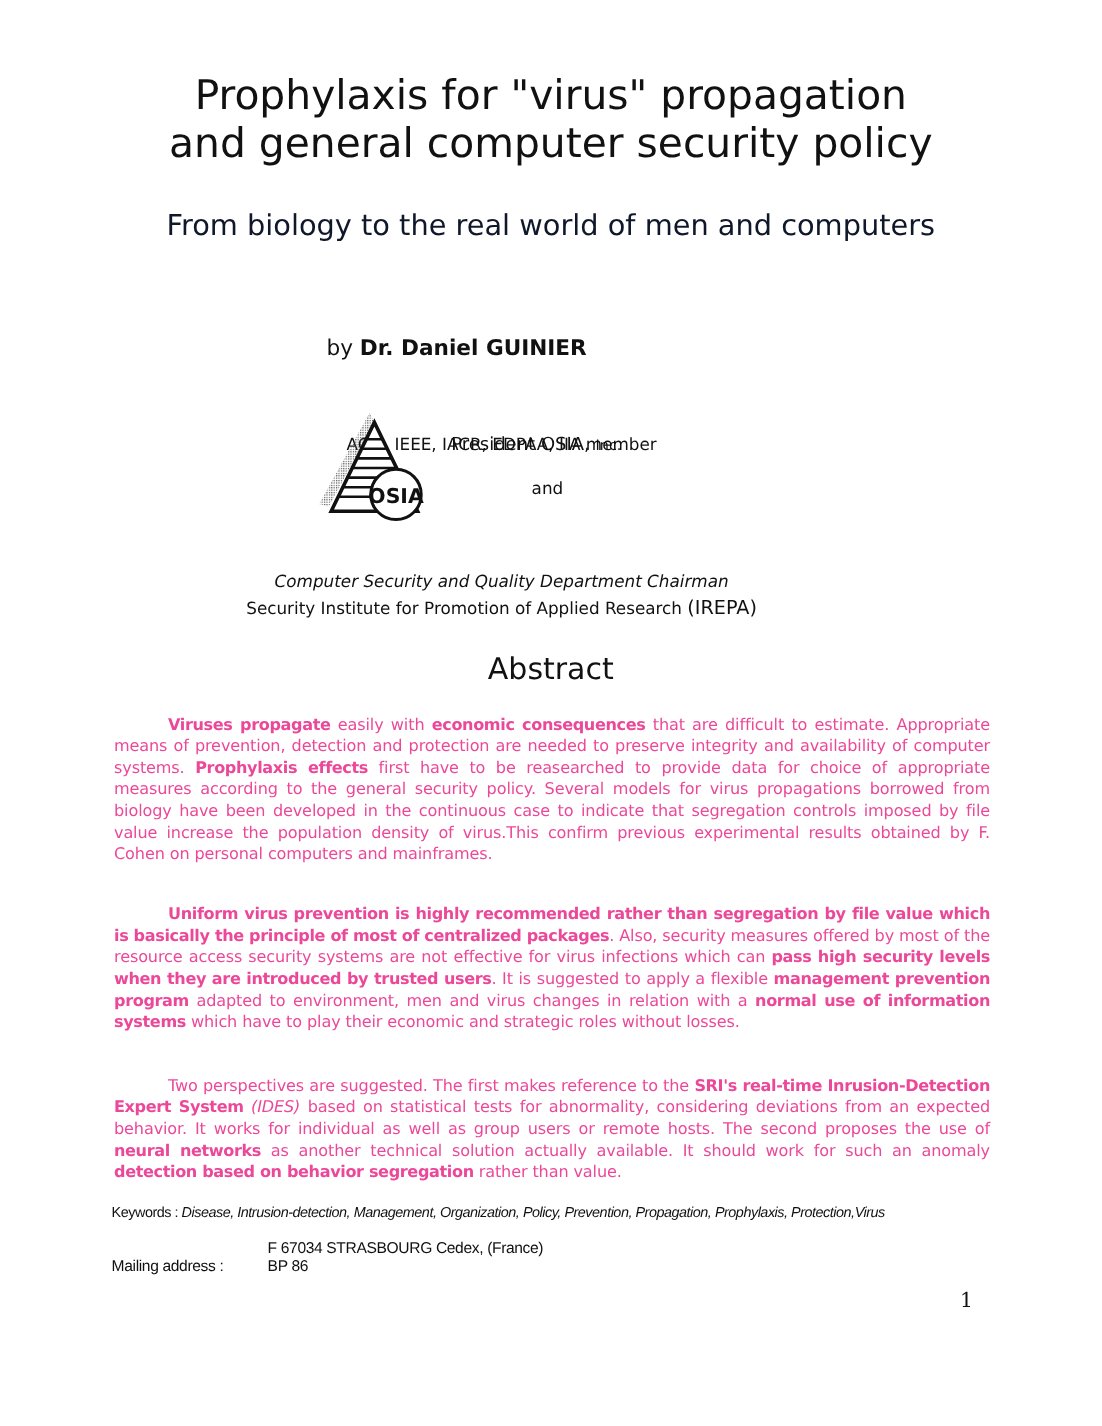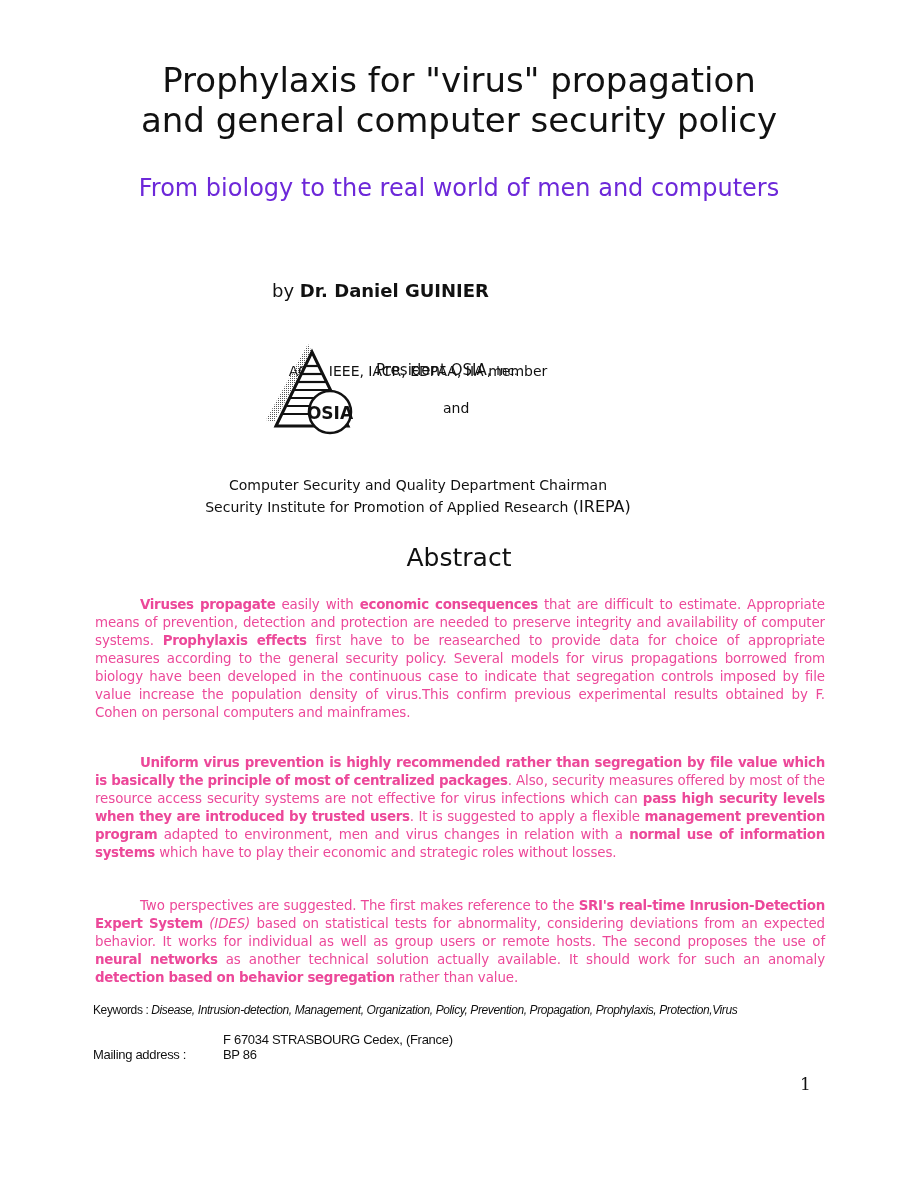--- a/index.html
+++ b/index.html
@@ -1,19 +1,19 @@
 <!DOCTYPE html>
 <html><head>
 <meta charset="utf-8">
 <style>
   html, body { margin: 0; padding: 0; background: #ffffff; }
   body { width: 918px; height: 1188px; position: relative; overflow: hidden; color: #111; font-family: "DejaVu Sans", sans-serif; }
   .abs { position: absolute; }
   .title { left: 0; width: 918px; text-align: center; font-size: 34px; font-weight: normal; letter-spacing: 0px; color: #111; line-height: 40px; }
-  .subtitle { left: 0; width: 918px; text-align: center; font-size: 24px; color: #6d28d9; }
+  .subtitle { left: 0; width: 918px; text-align: center; font-size: 24px; color: #0f172a; }
   .byline { left: 0; width: 761px; text-align: center; font-size: 18px; }
   .byline b { font-weight: bold; }
   .center-line { left: 0; width: 836px; text-align: center; font-size: 14px; margin-top: 40px; }
   .small-sm { font-size: 12px; }
   .abstract-head { left: 0; width: 918px; text-align: center; font-size: 25px; }
   .para { left: 95px; width: 730px; font-size: 13.4px; line-height: 18px; text-align: justify; color: #ec4899; letter-spacing: -0.1px; }
   .para .indent { display: inline-block; width: 45px; }
   .para b { font-weight: bold; letter-spacing: -0.3px; }
   .kw { left: 93px; font-family: "Liberation Sans", sans-serif; font-size: 12px; letter-spacing: -0.4px; white-space: nowrap; }
   .kw i { font-style: italic; }
@@ -62,21 +62,21 @@
   </svg>
 </div>
 
 <div class="abs" style="left:376px; top:361px; font-size:15px; white-space:nowrap;">
   <span>President OSIA,</span>
   <span class="small-sm">Inc.</span>
 </div>
 
 <div class="abs" style="left:443px; top:400px; font-size:14px;">and</div>
 
-<div class="abs center-line" style="top:437px;">Computer Security and Quality Department Chairman</div>
+<div class="abs center-line" style="top:437px;font-style:italic;">Computer Security and Quality Department Chairman</div>
 
 <div class="abs center-line" style="top:457px;">
   <span>Security Institute for Promotion of Applied Research</span>
   <span style="font-size:16px;">(IREPA)</span>
 </div>
 
 <div class="abs abstract-head" style="top:543px;">Abstract</div>
 
 <div class="abs para" style="top:596px;"><span class="indent"></span><b>Viruses propagate</b><span> easily with </span><b>economic consequences</b><span> that are difficult to estimate. Appropriate means of prevention, detection and protection are needed to preserve integrity and availability of computer systems. </span><b>Prophylaxis effects</b><span> first have to be reasearched to provide data for choice of appropriate measures according to the general security policy. Several models for virus propagations borrowed from biology have been developed in the continuous case to indicate that segregation controls imposed by file value increase the population density of virus.This confirm previous experimental results obtained by F. Cohen on personal computers and mainframes.</span></div>
 <div class="abs para" style="top:754px;"><span class="indent"></span><b>Uniform virus prevention is highly recommended rather than segregation by file value which is basically the principle of most of centralized packages</b><span>. Also, security measures offered by most of the resource access security systems are not  effective for virus infections which can </span><b>pass high security levels when they are introduced by trusted users</b><span>. It is suggested to apply a flexible </span><b>management prevention program</b><span> adapted to environment, men and virus changes in relation with a </span><b>normal use of information systems</b><span> which have to play their economic and strategic roles without losses.</span></div>

